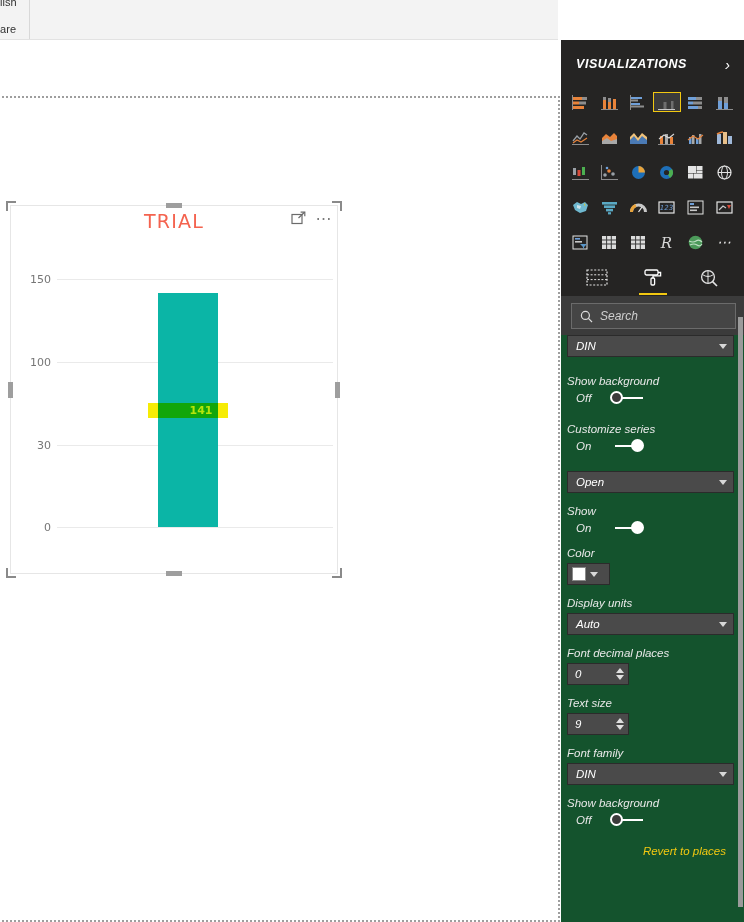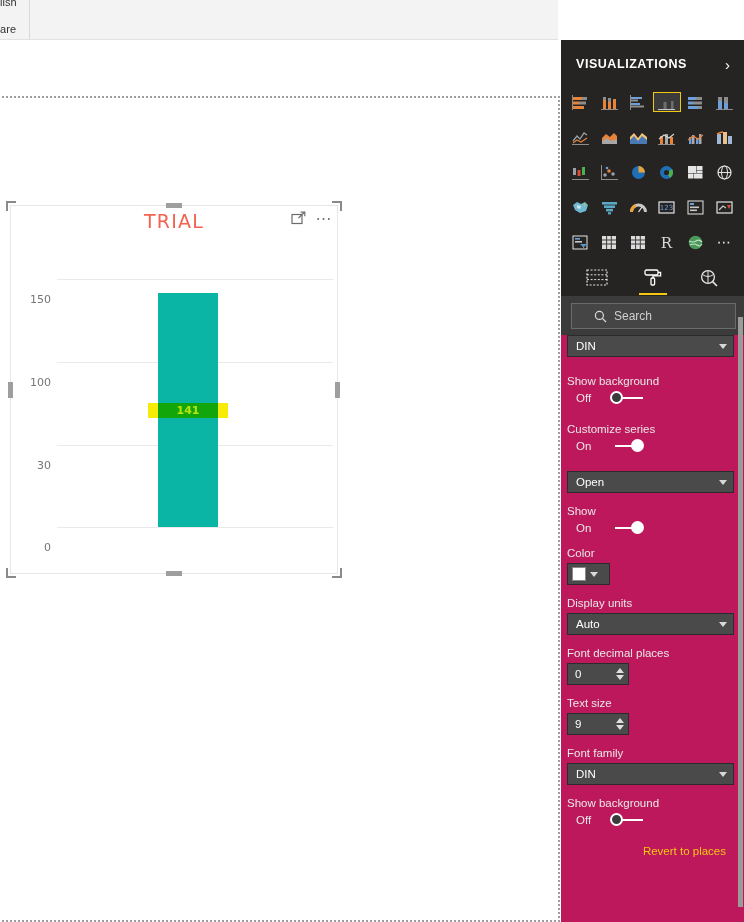--- a/index.html
+++ b/index.html
@@ -76,39 +76,39 @@
   }
 
   
   .plot { position: absolute; left: 0; top: 40px; width: 328px; height: 289px; }
   .ytick {
     position: absolute; left: 6px; width: 34px;
     text-align: right;
     font-size: 11px; color: #767676;
     transform: translateY(-50%);
     font-family: "DejaVu Sans", sans-serif;
-    margin-top: 20px;
   }
   .gridline {
     position: absolute; left: 46px; right: 6px;
     height: 1px; background: #eaeaea;
   }
   .bar {
     position: absolute;
     background: #0bb5a6;
   }
   .dl-band {
     position: absolute;
     background: #f6ec05;
     height: 15px;
   }
   .dl-band-over {
     position: absolute;
     background: #12a60a;
     height: 15px;
+    padding-left: 13px;
   }
   .dl-text {
     position: absolute;
     width: 100%; text-align: center;
     font-size: 11px; font-weight: bold;
     color: #b6e40a;
     line-height: 15px;
     font-family: "DejaVu Sans", sans-serif;
   }
 
@@ -121,22 +121,23 @@
   .sel-nub { position: absolute; background: #9e9e9e; }
   .sn-t { left: 50%; top: -3px; margin-left: -8px; width: 16px; height: 5px; }
   .sn-b { left: 50%; bottom: -3px; margin-left: -8px; width: 16px; height: 5px; }
   .sn-l { top: 50%; left: -3px; margin-top: -8px; width: 5px; height: 16px; }
   .sn-r { top: 50%; right: -3px; margin-top: -8px; width: 5px; height: 16px; }
 
   
   .vpane {
     position: absolute; left: 561px; top: 40px;
     width: 183px; height: 882px;
-    background: #be185d;
+    background: #14532d;
     overflow: hidden;
+    font-style: italic;
   }
   .vpane-header {
     height: 48px; background: #252423;
     display: flex; align-items: center;
     padding: 0 14px 0 15px;
     justify-content: space-between;
   }
   .vpane-title {
     font-size: 12.5px; color: #ffffff;
     letter-spacing: .55px; font-weight: bold;
@@ -177,21 +178,21 @@
     position: absolute; bottom: 1px; left: 3px; right: 3px;
     height: 2px; background: transparent;
   }
   .ptab.active .uline { background: #f2c811; }
 
   .search-wrap { background: #3b3b3b; padding: 7px 8px 6px 10px; }
   .search-box {
     height: 26px; background: #454545;
     border: 1px solid #6b6b6b;
     display: flex; align-items: center; gap: 7px;
-    padding: 0 22px;
+    padding: 0 8px;
     text-align: right;
   }
   .search-ph { font-size: 12px; color: #cfcfcf; }
 
   .fmt-scroll {
     position: relative;
     height: 622px;
     padding: 0 10px 0 6px;
     overflow: hidden;
   }

